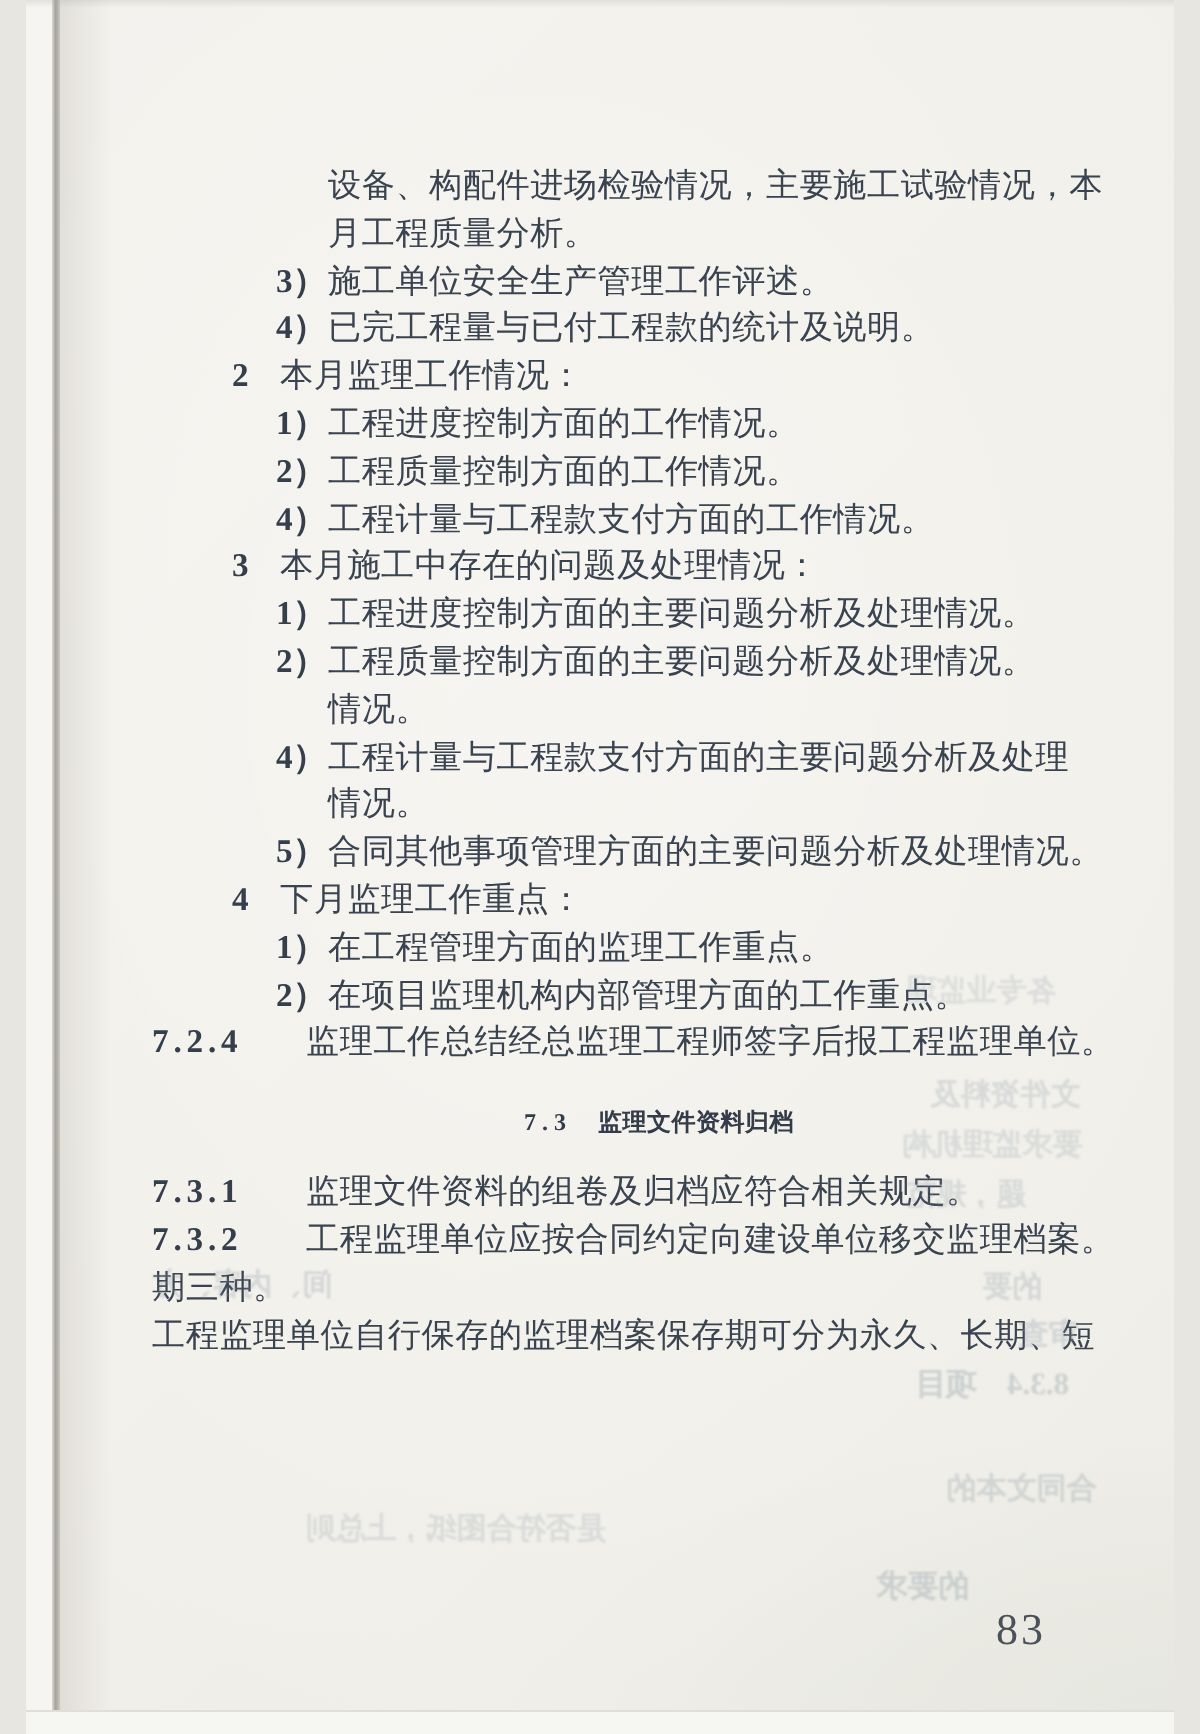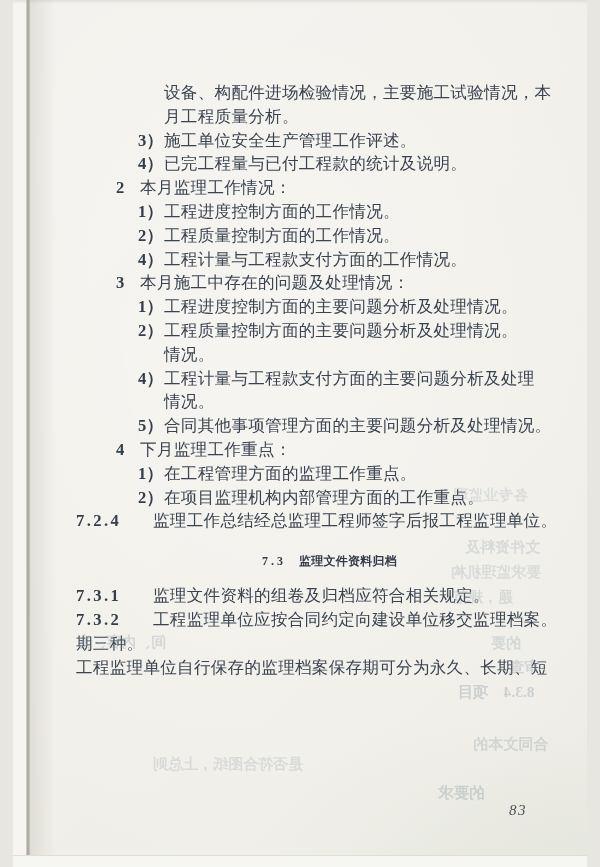--- a/index.html
+++ b/index.html
@@ -65,22 +65,22 @@
     margin-top:16px; margin-bottom:11px;
     text-align:center;
     font-weight:bold; font-size:12px; line-height:24px;
     color:#333c48;
     padding-left:30px;
     white-space:nowrap;
   }
   .section-heading .sec-num { letter-spacing:3px; margin-right:13px; }
 
   .page-number {
-    position:absolute; left:496px; top:802px;
-    font-style:italic; font-size:15px; letter-spacing:1.5px;
+    position:absolute; left:485px; top:802px;
+    font-size:22px; letter-spacing:1.5px;
     color:#4a5159;
   }
 
   
   .bleed {
     position:absolute;
     transform:scaleX(-1);
     color:#8494a0;
     filter:blur(0.5px);
     white-space:nowrap;

